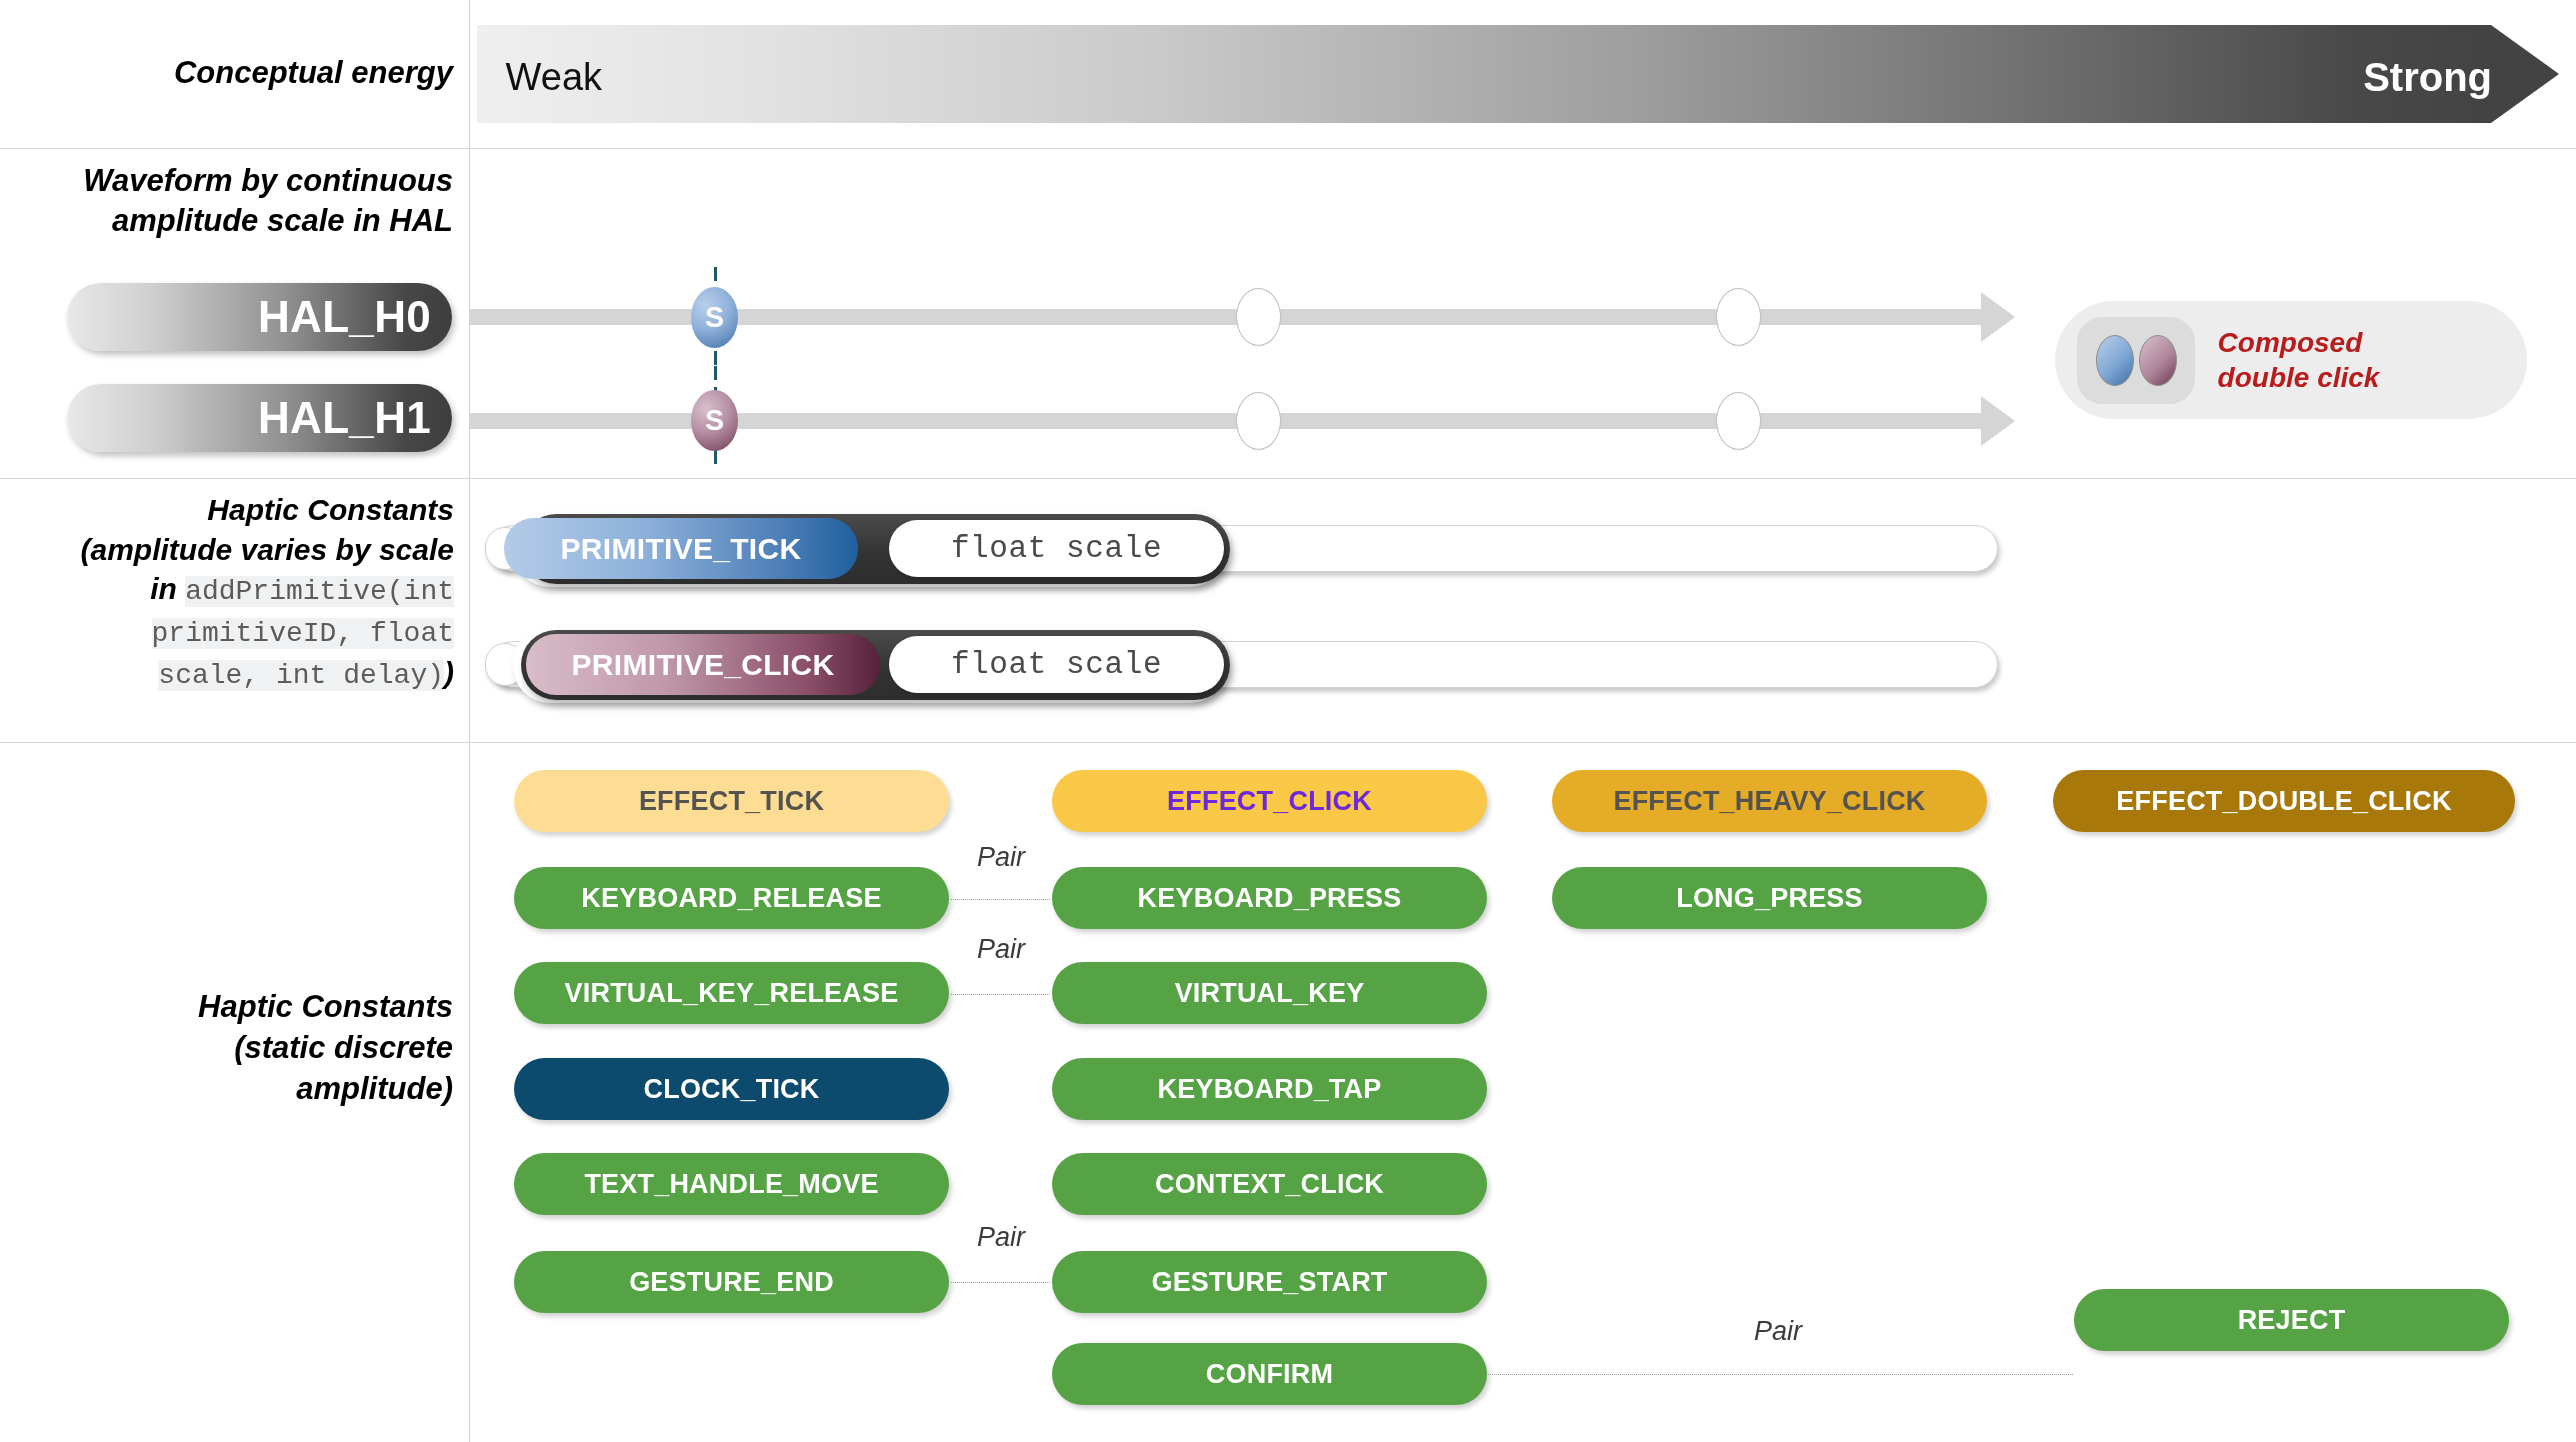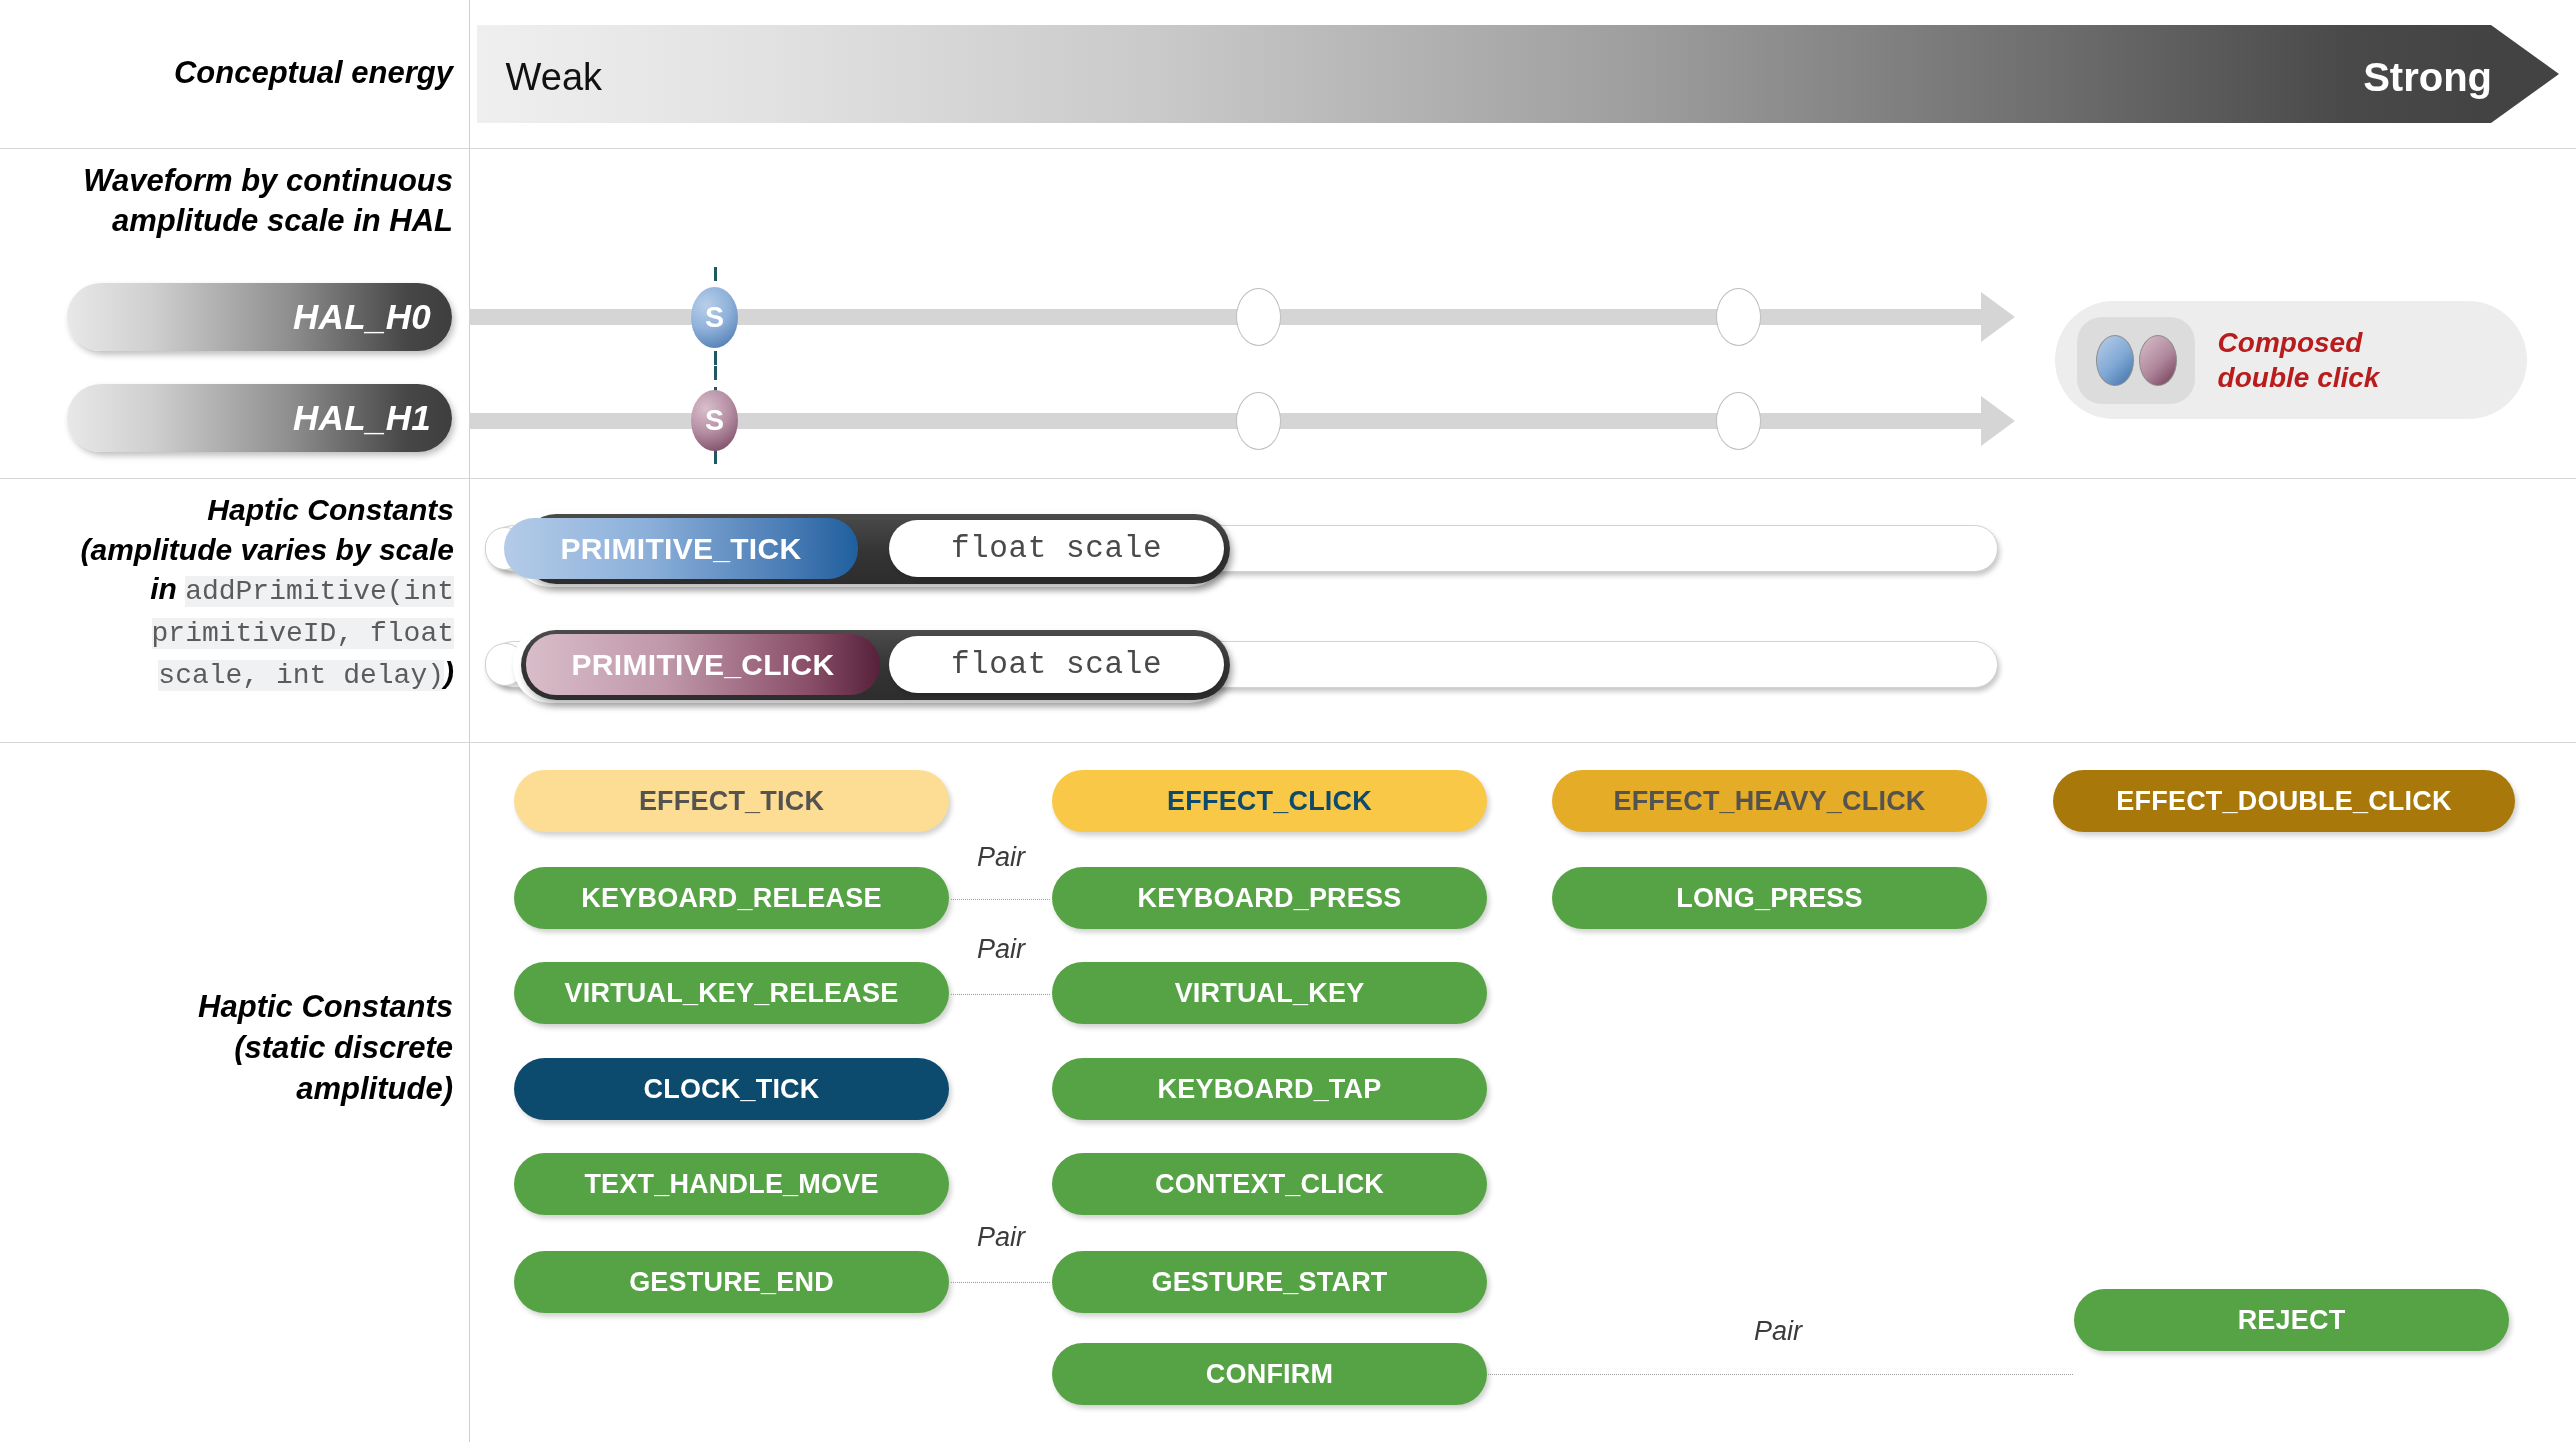--- a/index.html
+++ b/index.html
@@ -35,21 +35,21 @@
   .energy-strong{position:absolute;right:68px;top:30px;font-size:40px;font-weight:bold;color:#fff;}
 
   
   .halpill{
     position:absolute;height:68px;width:385px;border-radius:34px;
     background:linear-gradient(90deg,#e8e8e8 0%,#cfcfcf 22%,#8e8e8e 58%,#474747 88%,#3e3e3e 100%);
     box-shadow:2.5px 3.7px 6.2px rgba(0,0,0,.25);
   }
   .halpill span{
     position:absolute;right:21px;top:50%;transform:translateY(-50%);
-    color:#fff;font-style:italic;font-weight:bold;font-size:35px;letter-spacing:0.3px;
+    color:#fff;font-weight:bold;font-size:44px;letter-spacing:0.3px;
     white-space:nowrap;
   }
 
   
   .track{position:absolute;height:16px;background:#d5d5d5;}
   .trackhead{
     position:absolute;width:34px;height:50px;background:#d5d5d5;
     clip-path:polygon(0 0,0 100%,100% 50%);
   }
   .tnode{
@@ -222,21 +222,21 @@
 
 <div class="rowlabel" style="left:74px;top:987px;width:379px;font-size:31px;line-height:1.32;">
   <div>Haptic Constants</div>
   <div>(static discrete</div>
   <div>amplitude)</div>
 </div>
 
 <div class="cpill" style="left:514px;top:770px;width:435px;background:#fcdd93;color:#55534f;">
   <span>EFFECT_TICK</span>
 </div>
-<div class="cpill" style="left:1052px;top:770px;width:435px;background:#f9c846;color:#0c4a6e;">
+<div class="cpill" style="left:1052px;top:770px;width:435px;background:#f9c846;color:#6d28d9;">
   <span>EFFECT_CLICK</span>
 </div>
 <div class="cpill" style="left:1552px;top:770px;width:435px;background:#e5ac27;color:#55534f;">
   <span>EFFECT_HEAVY_CLICK</span>
 </div>
 <div class="cpill" style="left:2053px;top:770px;width:462px;background:#a8780a;color:#ffffff;">
   <span>EFFECT_DOUBLE_CLICK</span>
 </div>
 
 <div class="cpill" style="left:514px;top:867px;width:435px;background:#55a344;color:#fff;">

